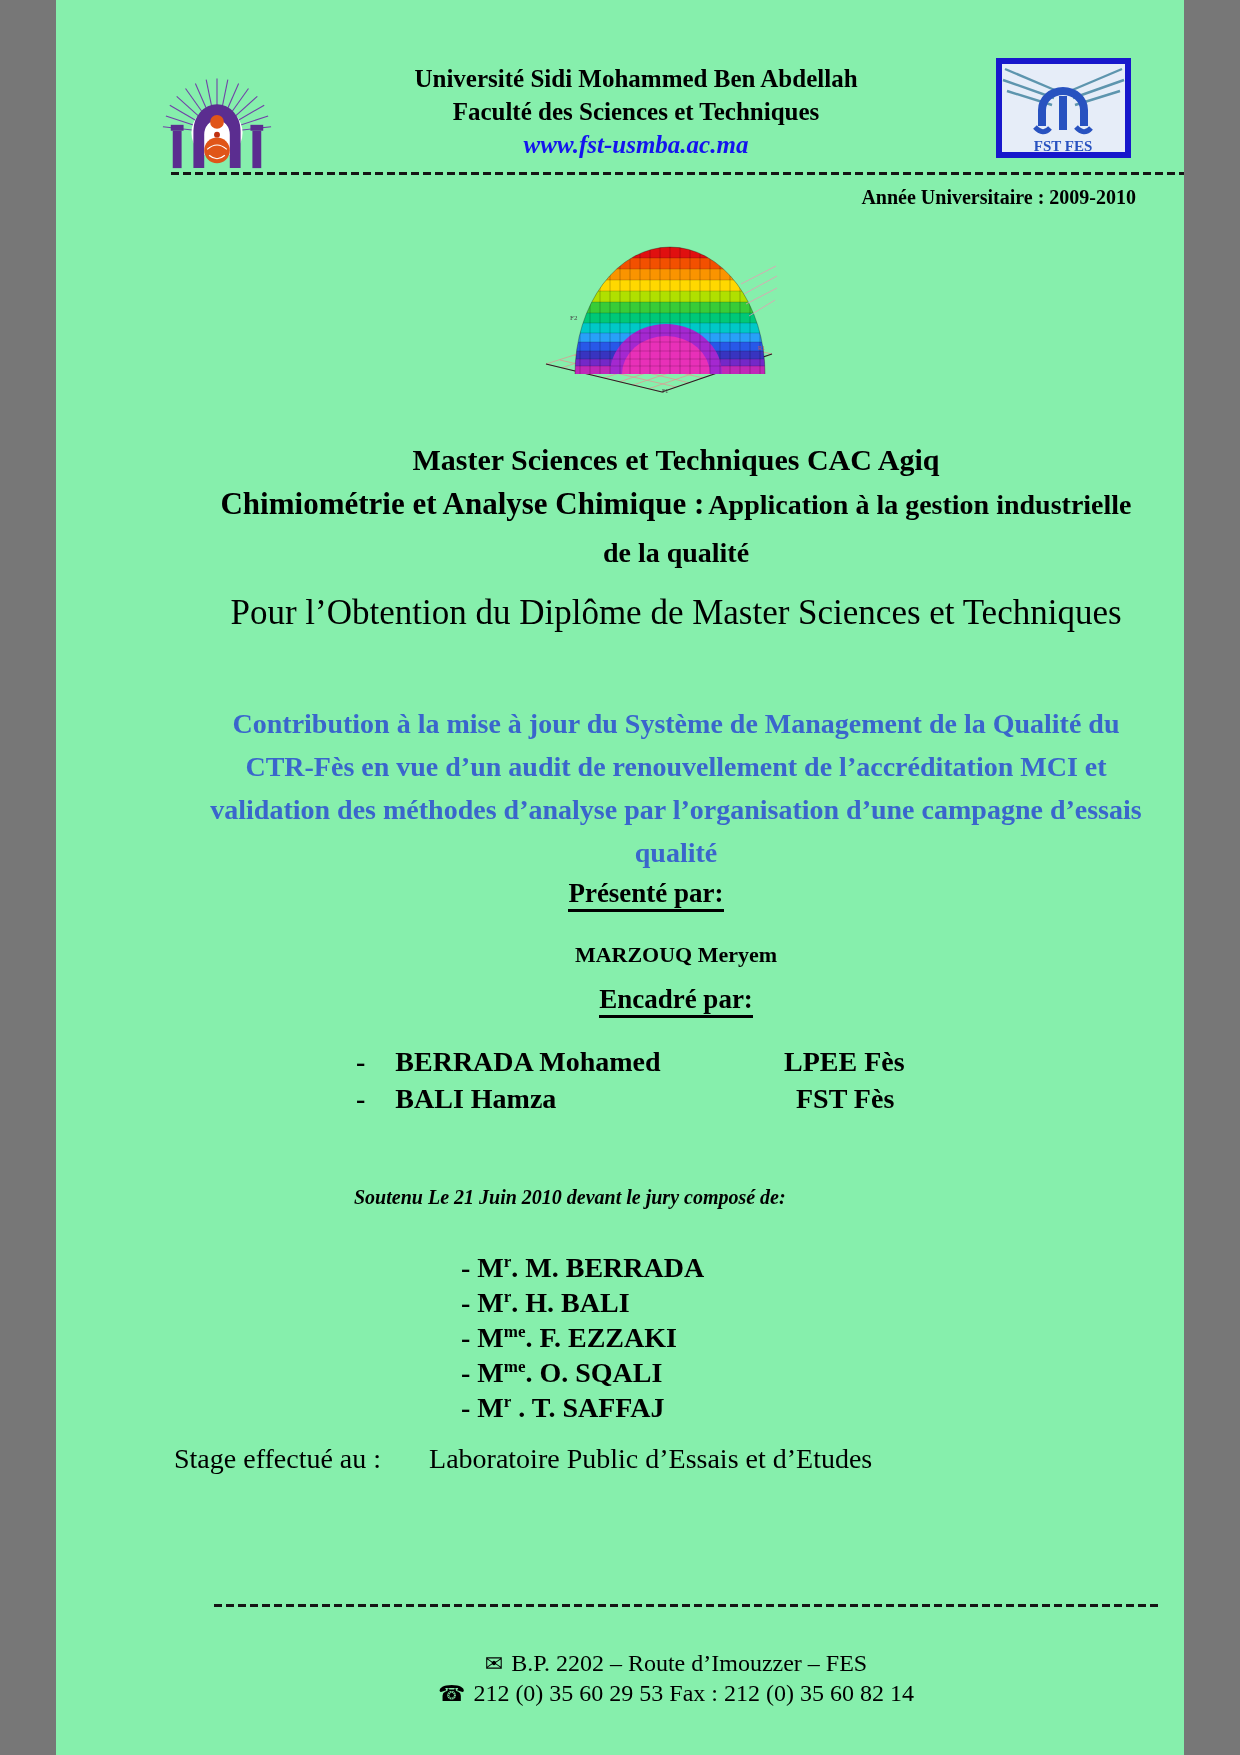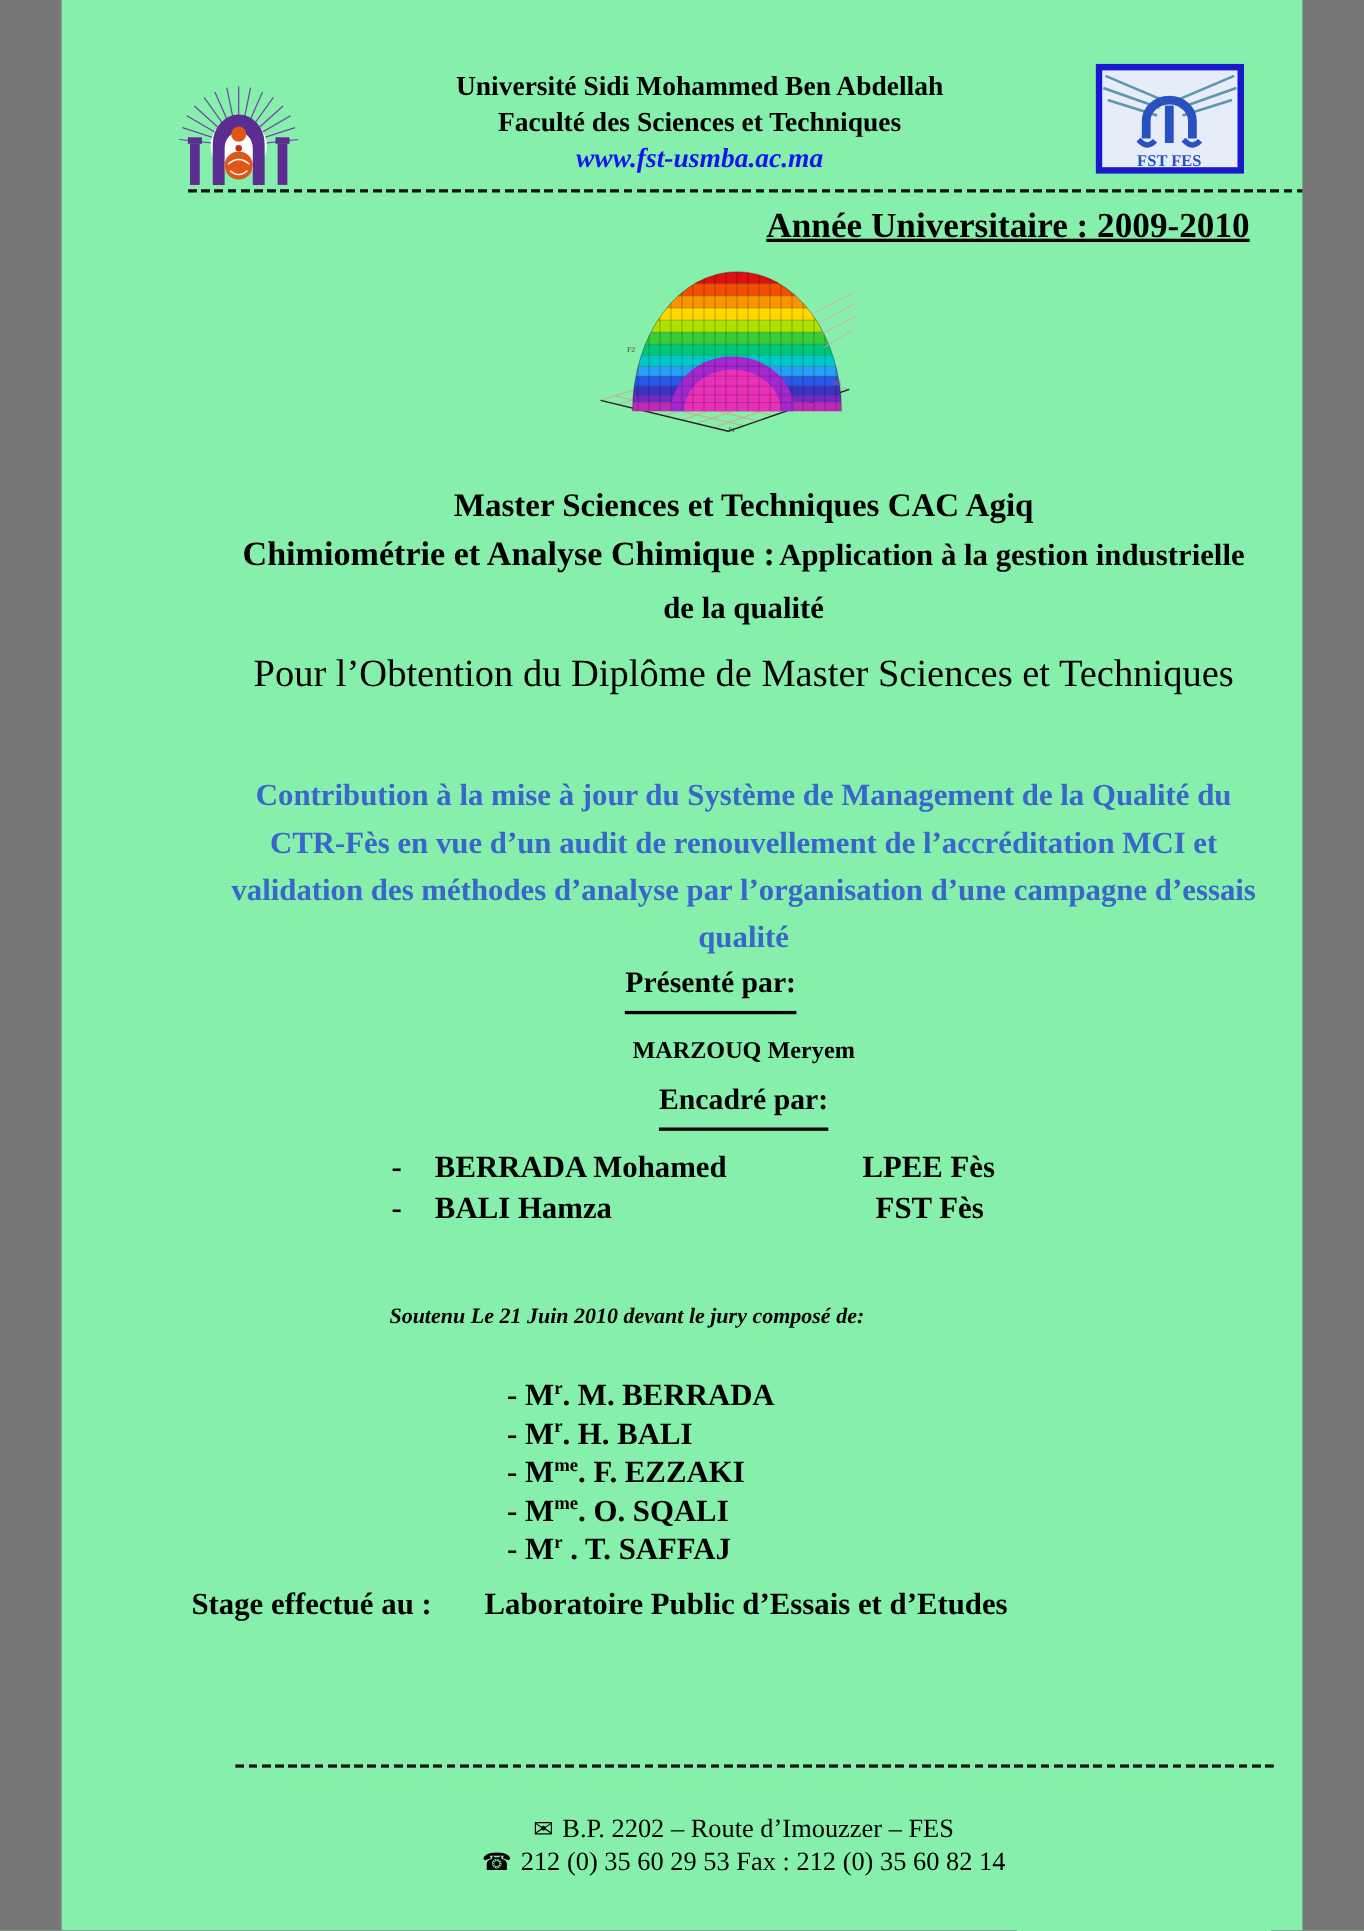--- a/index.html
+++ b/index.html
@@ -3,39 +3,39 @@
 <meta charset="utf-8">
 <style>
   html,body{margin:0;padding:0;background:#777;}
   .page{position:relative;width:1128px;height:1755px;margin:0 auto;background:#86efac;
         font-family:"Liberation Serif", serif;color:#000;overflow:hidden;}
   .abs{position:absolute;}
   .center{text-align:center;}
   .dashes{height:3px;background:repeating-linear-gradient(90deg,#151515 0 8px,transparent 8px 12px);}
   .hdr-center{left:160px;top:62px;width:840px;line-height:33px;font-size:25px;font-weight:bold;}
   .hdr-site{color:#1414ee;font-style:italic;text-decoration:none;cursor:pointer;}
-  .annee{left:0;top:186px;width:1080px;text-align:right;font-size:32px;font-weight:bold;text-decoration:underline;}
+  .annee{left:0;top:186px;width:1080px;text-align:right;font-size:20px;font-weight:bold;}
   .program{left:0;top:438px;width:1240px;line-height:44px;}
   .p1{font-size:30px;font-weight:bold;}
   .p2a{font-size:31px;font-weight:bold;}
   .p2b{font-size:28px;font-weight:bold;}
   .memoire{left:0;top:588px;width:1240px;line-height:50px;}
   .m1{font-size:36px;}
   .m2{font-size:35px;}
   .thesis{left:60px;top:702px;width:1120px;line-height:43px;font-size:28px;font-weight:bold;color:#3a66cc;}
   .ulabel{font-size:27px;font-weight:bold;}
-  .ulabel span{border-bottom:3px solid #000;padding-bottom:11px;}
+  .ulabel span{border-bottom:3px solid #000;padding-bottom:1px;}
   .student{font-size:22px;font-weight:bold;}
   .advrow{left:300px;width:700px;font-size:28px;font-weight:bold;}
   .advrow .org{position:absolute;left:428px;top:0;}
   .advrow .nm{margin-left:30px;}
   .soutenu{left:298px;top:1186px;font-size:20px;font-weight:bold;font-style:italic;}
   .jury{left:405px;font-size:28px;font-weight:bold;}
   .jury sup{font-size:17px;}
-  .stage{left:118px;top:1443px;font-size:28px;font-weight:bold;}
+  .stage{left:118px;top:1443px;font-size:28px;font-weight:normal;}
   .stage .place{margin-left:48px;}
   .foot{left:0;width:1240px;text-align:center;font-size:24px;}
   .foot .icn{font-size:22px;margin-right:8px;}
 </style>
 </head>
 <body>
 
 <div class="page">
 
   <div class="abs" style="left:102px;top:56px;">

